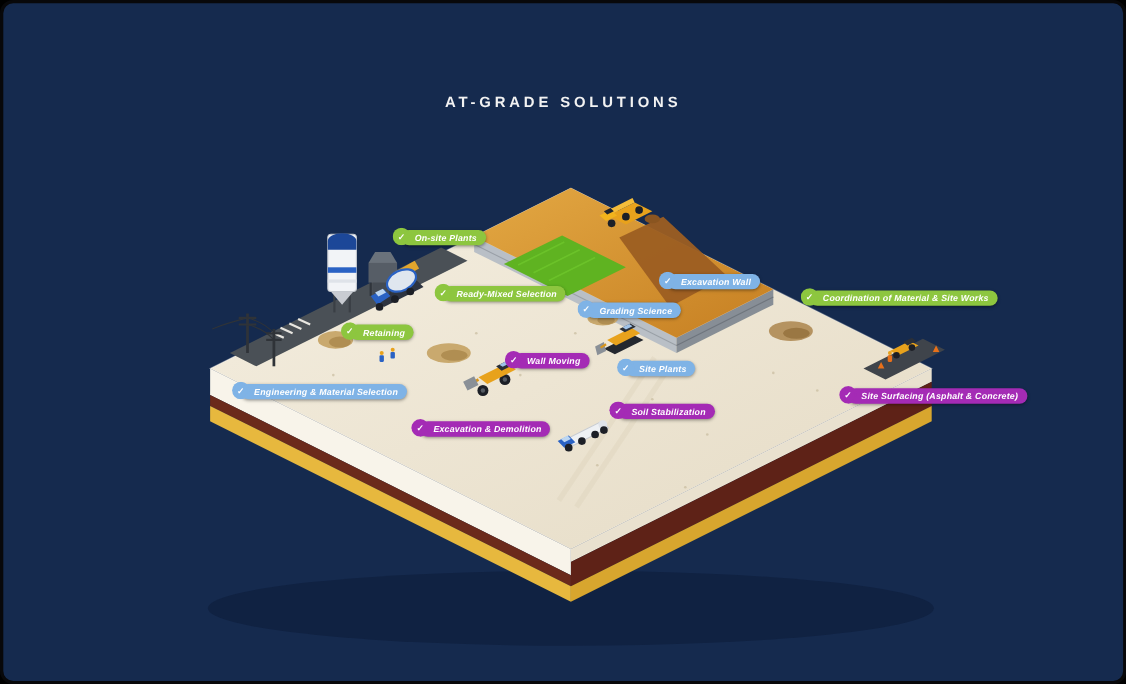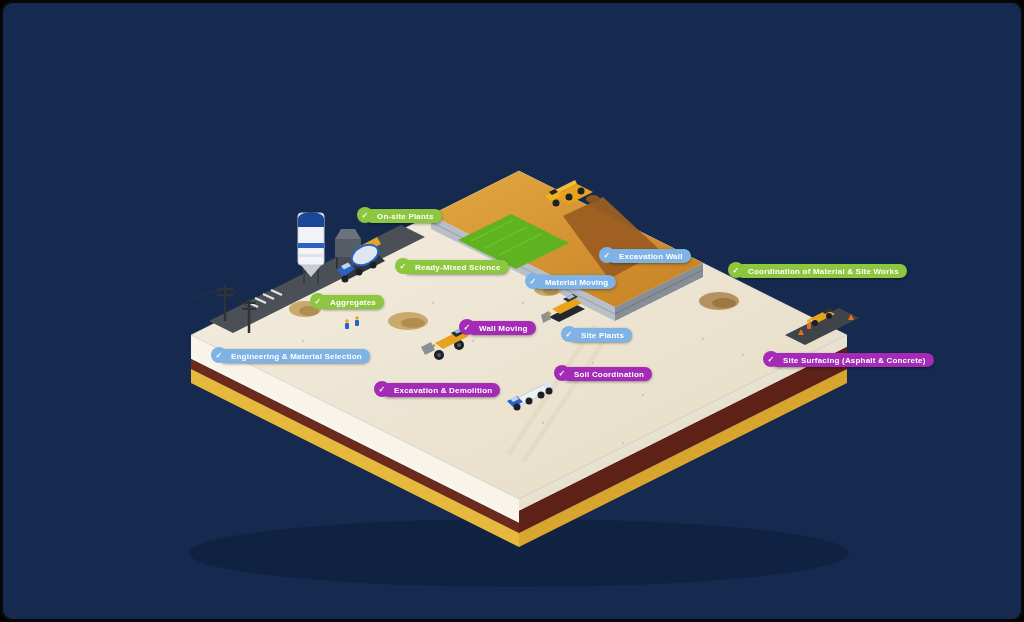--- a/index.html
+++ b/index.html
@@ -25,27 +25,28 @@
     position:absolute;left:-8px;top:-2px;width:12px;height:12px;border-radius:50%;
     display:flex;align-items:center;justify-content:center;
     font-size:8px;font-weight:700;color:#fff;border:2px dotted currentColor;
   }
   .pill.green{background:var(--green,#8dc63f);}
   .pill.green .badge{background:var(--green,#8dc63f);border-color:var(--green,#8dc63f);}
   .pill.blue{background:var(--blue,#7fb3e6);}
   .pill.blue .badge{background:var(--blue,#7fb3e6);border-color:var(--blue,#7fb3e6);}
   .pill.purple{background:var(--purple,#a42bb5);}
   .pill.purple .badge{background:var(--purple,#a42bb5);border-color:var(--purple,#a42bb5);}
-  .pill-text{position:relative;top:.5px;}
+  .pill-text{position:relative;top:.5px;font-style:italic;}
 </style>
 </head>
 <body>
 
 <div class="stage">
 
+  <div class="title">AT-GRADE SOLUTIONS</div>
 
   <svg class="scene-svg" viewBox="0 0 1024 622">
     <defs>
       <linearGradient id="gTop" x1="0" y1="0" x2="1" y2="1">
         <stop offset="0" stop-color="#f5efe1"></stop>
           <stop offset="1" stop-color="#e5dbc5"></stop>
       </linearGradient>
       <linearGradient id="gTer" x1="0" y1="0" x2="1" y2="1">
         <stop offset="0" stop-color="#e3a843"></stop>
           <stop offset="1" stop-color="#c67f22"></stop>
@@ -229,53 +230,53 @@
     </g>
   </svg>
 
   <div id="labels-layer">
       <div class="pill green" style="left: 362px; top: 206px;">
         <span class="badge">✓</span>
         <span class="pill-text">On-site Plants</span>
       </div>
       <div class="pill green" style="left: 400px; top: 257px;">
         <span class="badge">✓</span>
-        <span class="pill-text">Ready-Mixed Science</span>
+        <span class="pill-text">Ready-Mixed Selection</span>
       </div>
       <div class="pill green" style="left: 315px; top: 292px;">
         <span class="badge">✓</span>
-        <span class="pill-text">Aggregates</span>
+        <span class="pill-text">Retaining</span>
       </div>
       <div class="pill blue" style="left: 604px; top: 246px;">
         <span class="badge">✓</span>
         <span class="pill-text">Excavation Wall</span>
       </div>
       <div class="pill blue" style="left: 530px; top: 272px;">
         <span class="badge">✓</span>
-        <span class="pill-text">Material Moving</span>
+        <span class="pill-text">Grading Science</span>
       </div>
       <div class="pill green" style="left: 733px; top: 261px;">
         <span class="badge">✓</span>
         <span class="pill-text">Coordination of Material &amp; Site Works</span>
       </div>
       <div class="pill purple" style="left: 464px; top: 318px;">
         <span class="badge">✓</span>
         <span class="pill-text">Wall Moving</span>
       </div>
       <div class="pill blue" style="left: 566px; top: 325px;">
         <span class="badge">✓</span>
         <span class="pill-text">Site Plants</span>
       </div>
       <div class="pill blue" style="left: 216px; top: 346px;">
         <span class="badge">✓</span>
         <span class="pill-text">Engineering &amp; Material Selection</span>
       </div>
       <div class="pill purple" style="left: 559px; top: 364px;">
         <span class="badge">✓</span>
-        <span class="pill-text">Soil Coordination</span>
+        <span class="pill-text">Soil Stabilization</span>
       </div>
       <div class="pill purple" style="left: 379px; top: 380px;">
         <span class="badge">✓</span>
         <span class="pill-text">Excavation &amp; Demolition</span>
       </div>
       <div class="pill purple" style="left: 768px; top: 350px;">
         <span class="badge">✓</span>
         <span class="pill-text">Site Surfacing (Asphalt &amp; Concrete)</span>
       </div>
     </div>

